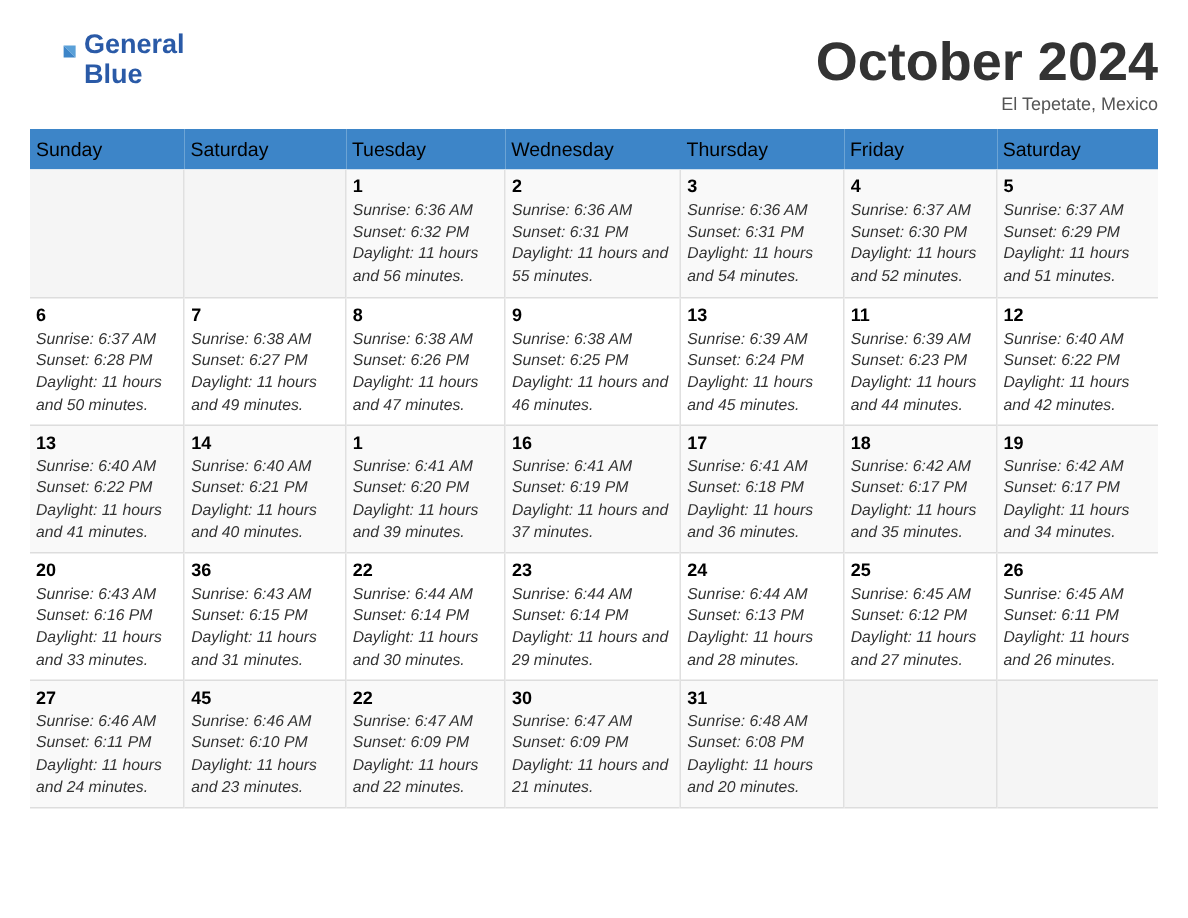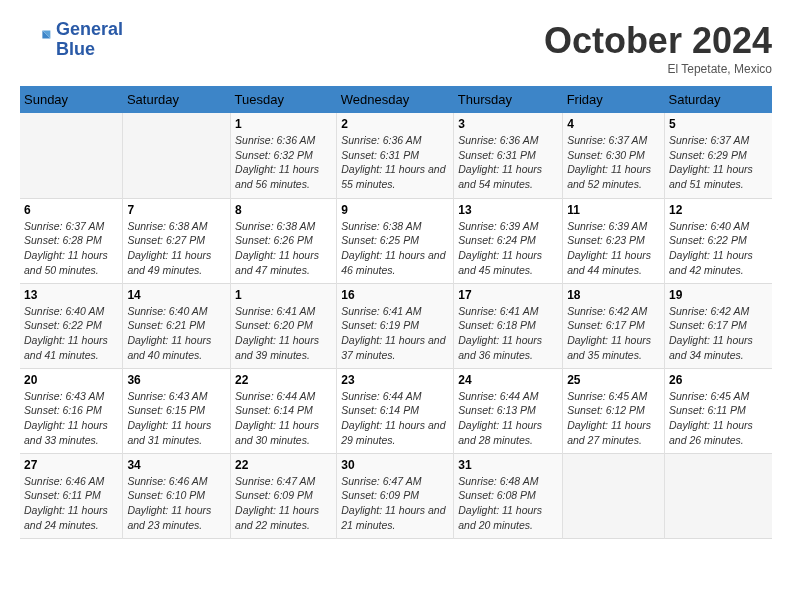--- a/index.html
+++ b/index.html
@@ -240,21 +240,21 @@
           <span class="day-num">26</span>
           <div class="day-info">Sunrise: 6:45 AM<br>Sunset: 6:11 PM<br>Daylight: 11 hours and 26 minutes.</div>
         </td>
       </tr>
       <tr>
         <td>
           <span class="day-num">27</span>
           <div class="day-info">Sunrise: 6:46 AM<br>Sunset: 6:11 PM<br>Daylight: 11 hours and 24 minutes.</div>
         </td>
         <td>
-          <span class="day-num">34</span>
+          <span class="day-num">45</span>
           <div class="day-info">Sunrise: 6:46 AM<br>Sunset: 6:10 PM<br>Daylight: 11 hours and 23 minutes.</div>
         </td>
         <td>
           <span class="day-num">22</span>
           <div class="day-info">Sunrise: 6:47 AM<br>Sunset: 6:09 PM<br>Daylight: 11 hours and 22 minutes.</div>
         </td>
         <td>
           <span class="day-num">30</span>
           <div class="day-info">Sunrise: 6:47 AM<br>Sunset: 6:09 PM<br>Daylight: 11 hours and 21 minutes.</div>
         </td>

